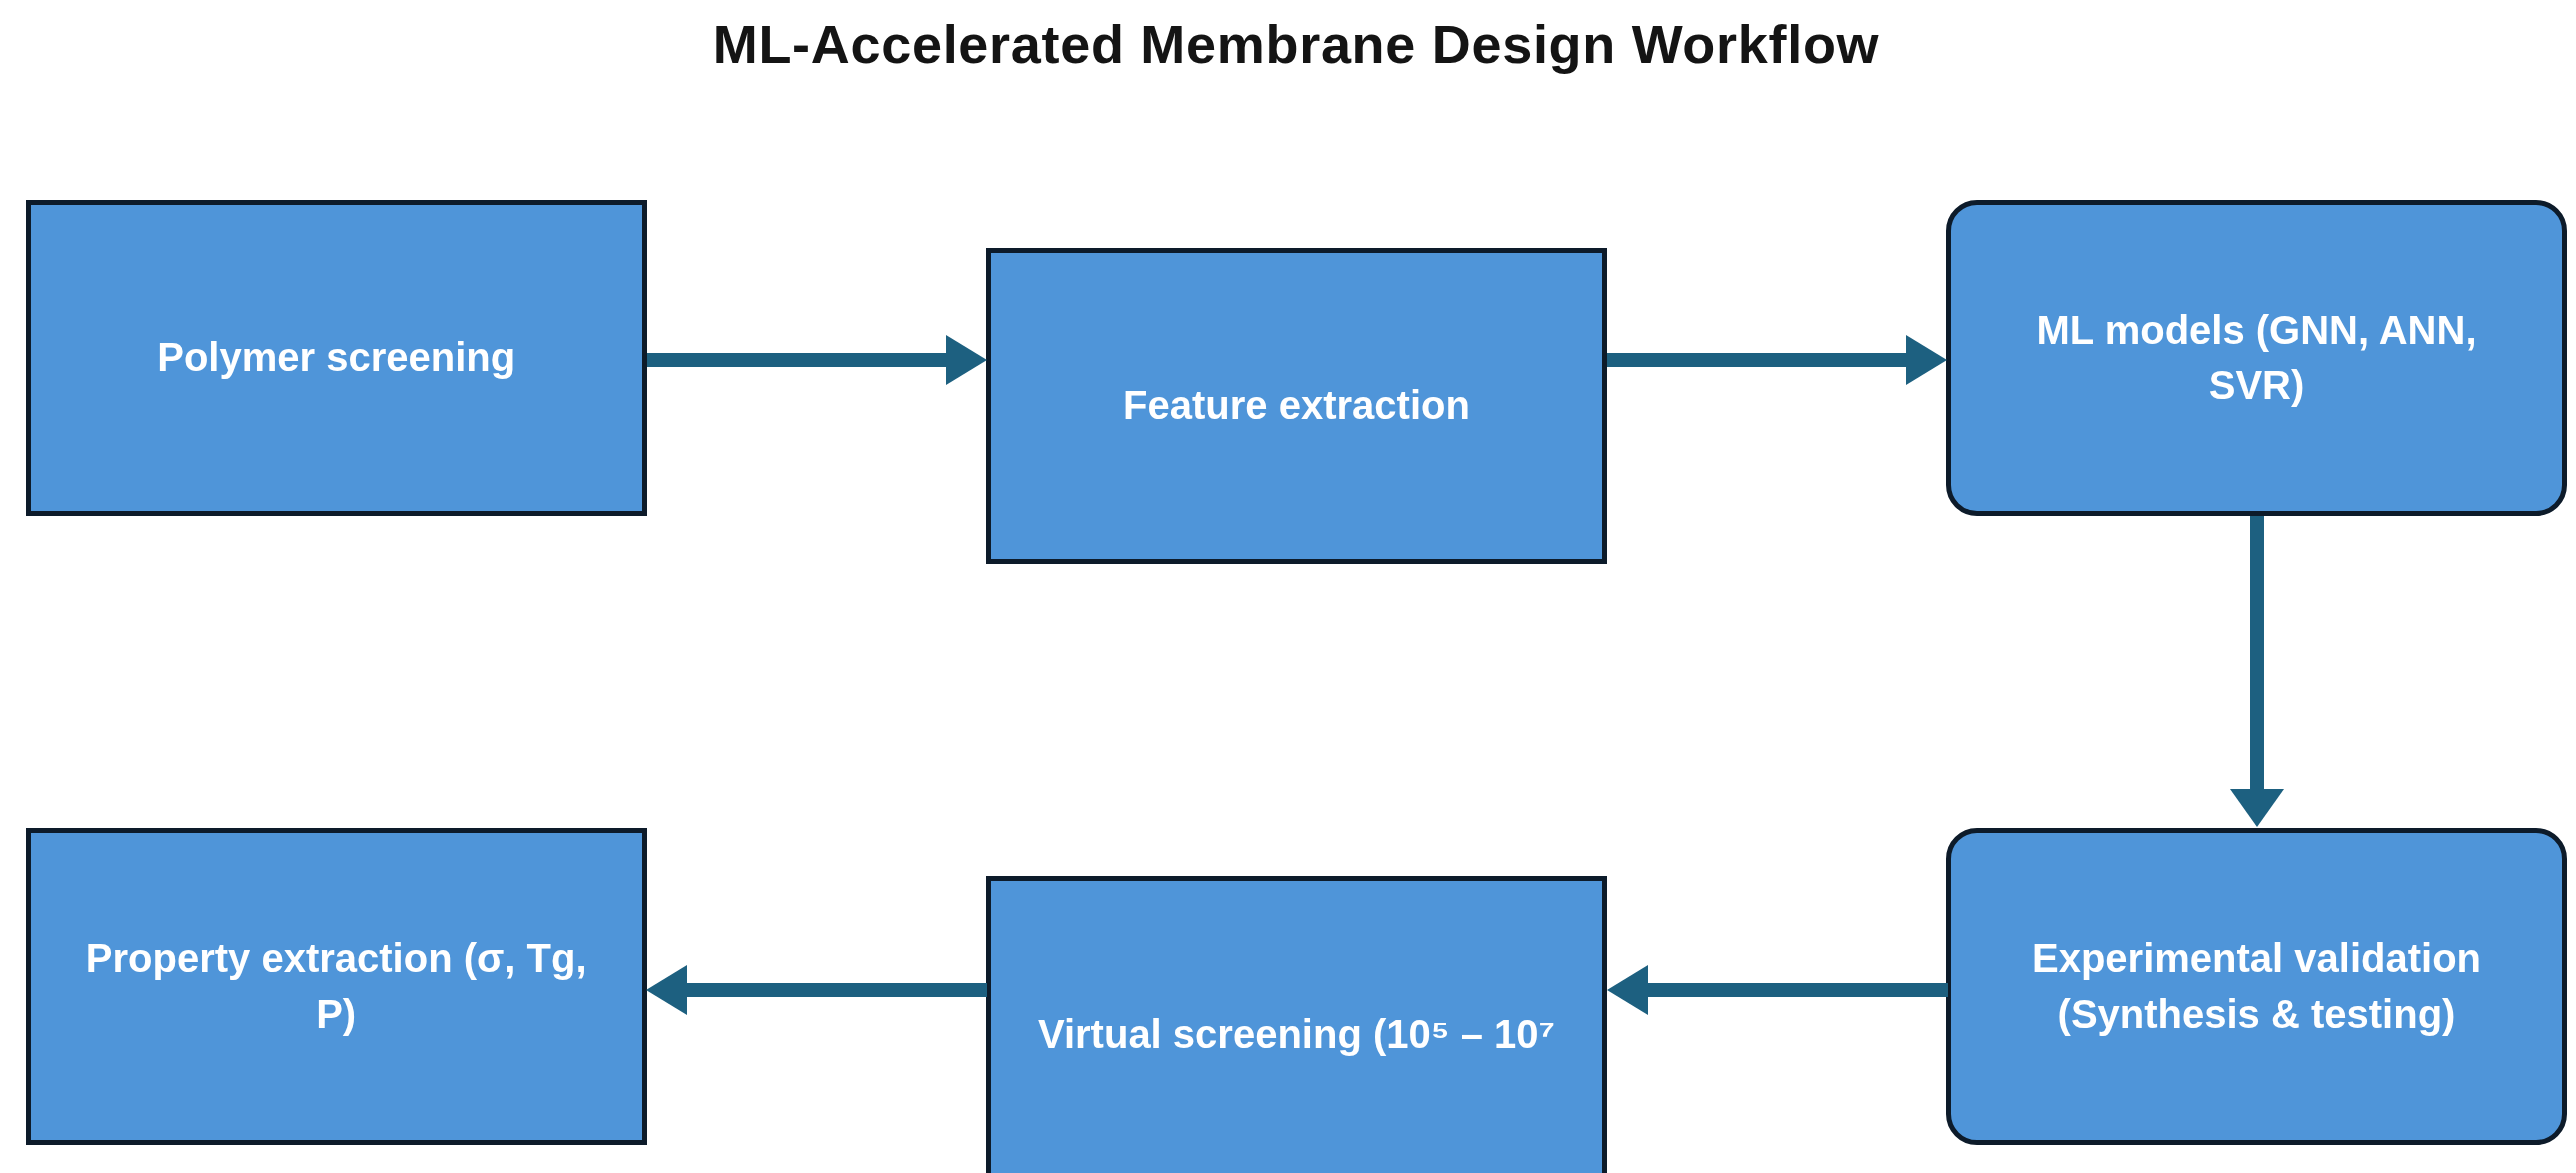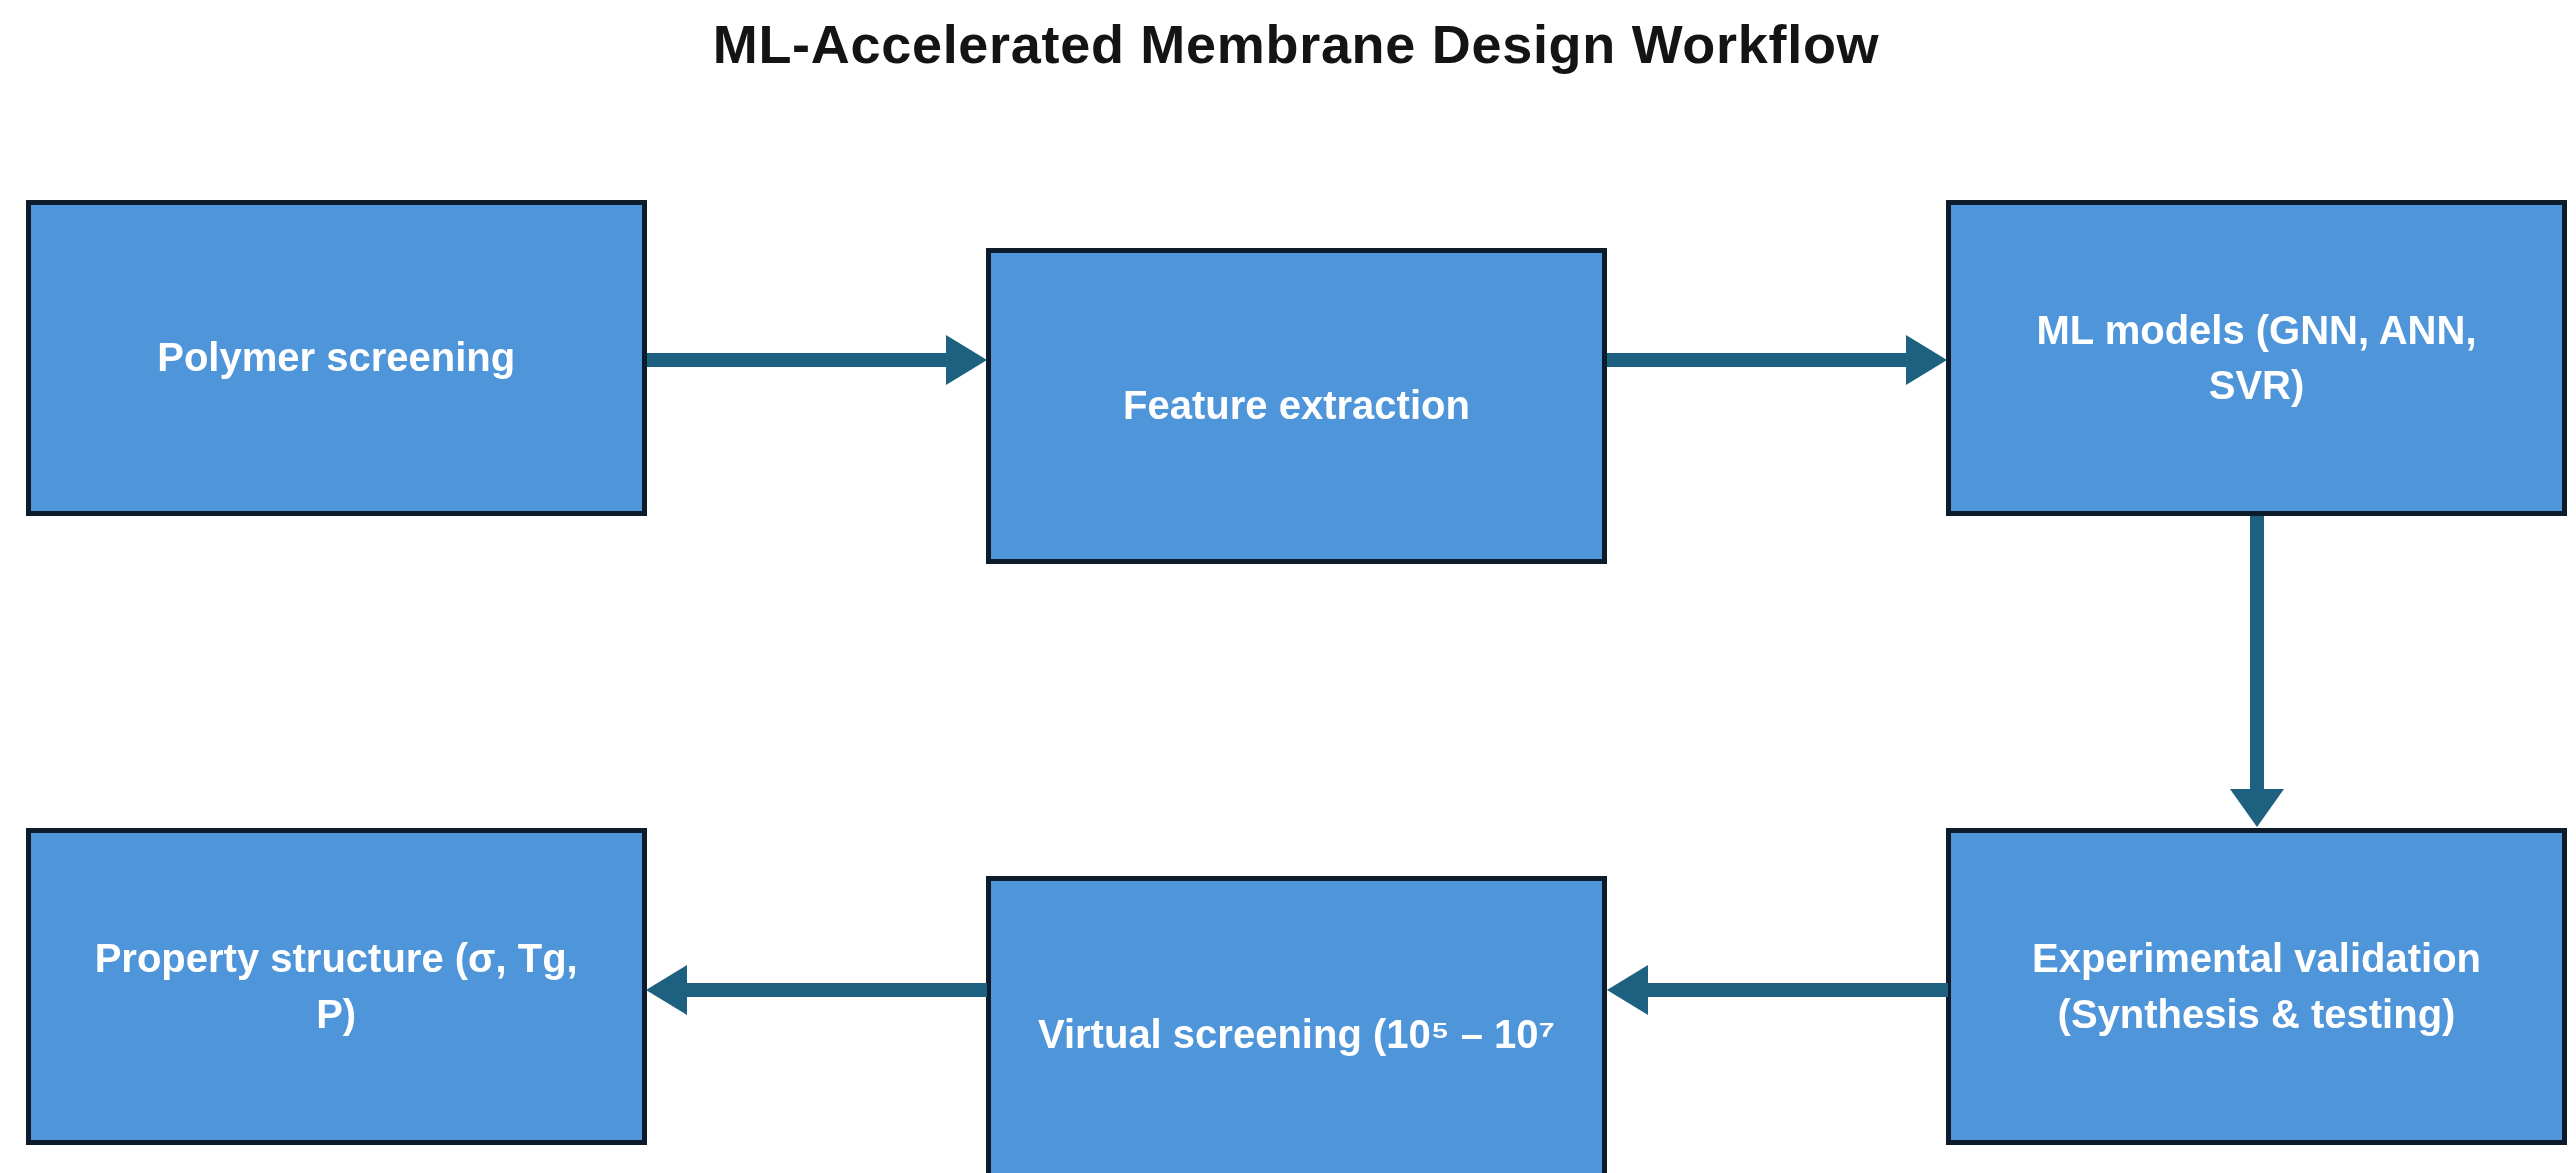--- a/index.html
+++ b/index.html
@@ -37,21 +37,21 @@
     font-size: 40px; font-weight: 700; line-height: 1.38;
     padding: 0 21px;
   }
   .node .label { width: 100%; }
 
   
   .r1 { top: 200px; height: 316px; }
   .r2 { top: 828px; height: 317px; }
   .c1 { left: 17.7px;   width: 621px; }
   .c2 { left: 978px; width: 621px; margin-top: 48px; }
-  .c3 { left: 1938px; width: 621px; }
+  .c3 { left: 1938px; width: 621px; border-radius: 31px; }
 
   
   .arrow { position: absolute; }
   .arrow .shaft { position: absolute; background: var(--arrow); }
   .arrow .head { position: absolute; width: 0; height: 0; }
 
   .arrow-h { height: 51px; }
   .arrow-h .shaft { top: 18.4px; height: 14px; }
 
   .arrow-right .shaft { left: 0; right: 35px; }
@@ -104,21 +104,21 @@
 
   <div class="node r1 c3">
     <div class="label">
       <div>ML models (GNN, ANN,</div>
       <div>SVR)</div>
     </div>
   </div>
 
   <div class="node r2 c1">
     <div class="label">
-      <div>Property structure (σ, Tg,</div>
+      <div>Property extraction (σ, Tg,</div>
       <div>P)</div>
     </div>
   </div>
 
   <div class="node r2 c2">
     <div class="label">
       <div>Virtual screening (10⁵ – 10⁷</div>
     </div>
   </div>
 

